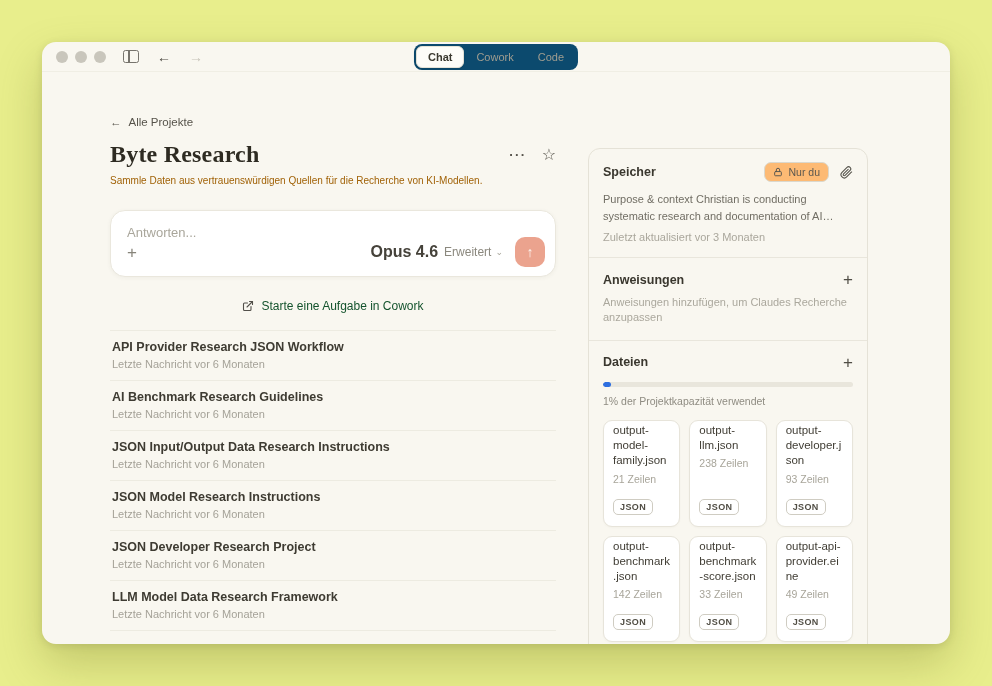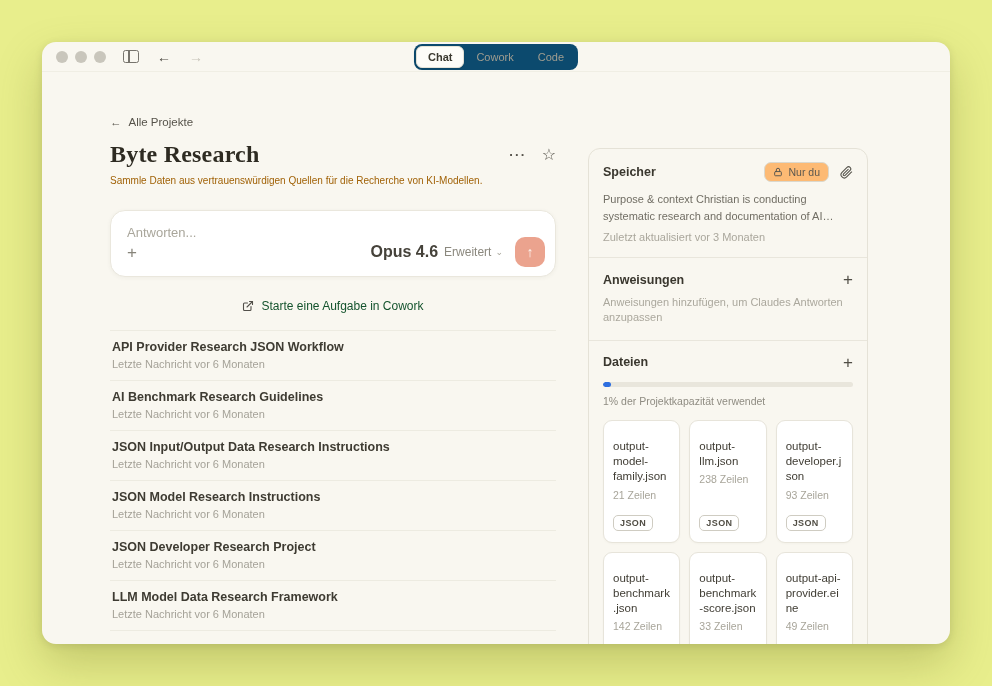--- a/index.html
+++ b/index.html
@@ -115,21 +115,21 @@
   }
   .memory-updated { margin-top:7px; font-size:11px; color:#aaa79c; }
 
   .progress-track { margin-top:11px; height:5px; background:#e9e6dc; border-radius:3px; overflow:hidden; }
   .progress-fill  { height:100%; min-width:8px; background:#2e6fe0; border-radius:3px; }
   .capacity-label { margin-top:8px; font-size:10.5px; color:#8f8c82; }
 
   .file-grid { margin-top:13px; display:grid; grid-template-columns:repeat(3,1fr); gap:9px; }
   .file-card {
     background:#ffffff; border:1px solid #e7e4da; border-radius:9px;
-    padding:18px 9px 11px; display:flex; flex-direction:column; min-height:88px;
+    padding:2px 9px 11px; display:flex; flex-direction:column; min-height:88px;
     box-shadow:0 1px 2px rgba(60,55,30,.03);
   }
   .file-name { font-size:11.5px; color:#403d34; line-height:1.33; overflow-wrap:anywhere; }
   .file-lines { font-size:10.5px; color:#a8a59a; margin-top:4px; }
   .file-badge-wrap { margin-top:auto; padding-top:11px; }
   .file-badge {
     display:inline-block; border:1px solid #cfccc2; border-radius:5px;
     padding:2px 6px; font-size:9px; font-weight:bold; letter-spacing:.4px;
     color:#514e45; background:#fff;
   }
@@ -242,21 +242,21 @@
       </div>
       <div class="memory-text">Purpose &amp; context Christian is conducting systematic research and documentation of AI infrastructure components, focusing on creatin…</div>
       <div class="memory-updated">Zuletzt aktualisiert vor 3 Monaten</div>
     </div>
 
     <div class="side-sec">
       <div class="sec-head">
         <span class="sec-title">Anweisungen</span>
         <span class="sec-plus">+</span>
       </div>
-      <div class="sec-sub">Anweisungen hinzufügen, um Claudes Antworten anzupassen</div>
+      <div class="sec-sub">Anweisungen hinzufügen, um Claudes Recherche anzupassen</div>
     </div>
 
     <div class="side-sec">
       <div class="sec-head">
         <span class="sec-title">Dateien</span>
         <span class="sec-plus">+</span>
       </div>
       <div class="progress-track">
         <div class="progress-fill" style="width: 1%;"></div>
       </div>

